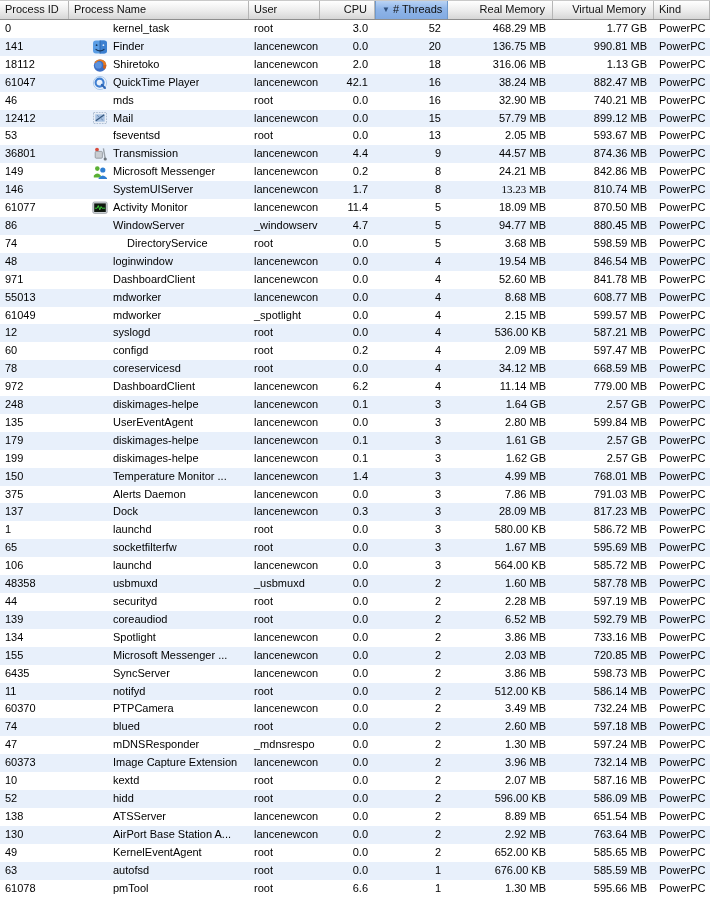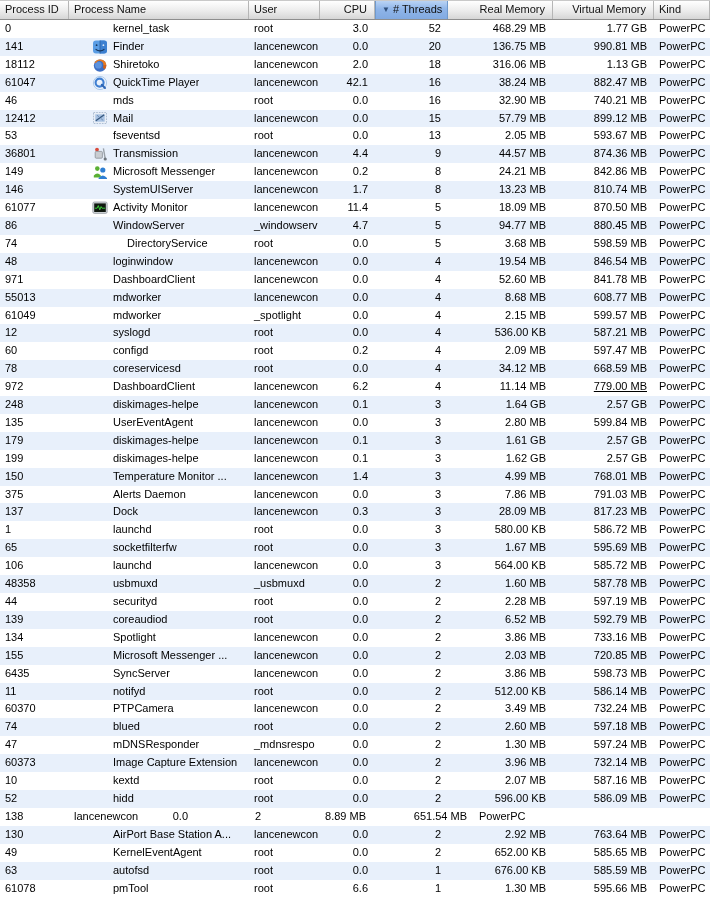--- a/index.html
+++ b/index.html
@@ -240,21 +240,21 @@
       </div>
       <div class="row">
         <div class="cell align-left" style="width: 69px; flex: 0 0 69px;">146</div>
         <div class="cell name-cell" style="width: 180px; flex: 0 0 180px;">
           <span class="icon-slot"></span>
           <span class="name-label">SystemUIServer</span>
         </div>
         <div class="cell align-left" style="width: 71px; flex: 0 0 71px;">lancenewcon</div>
         <div class="cell align-right" style="width: 55px; flex: 0 0 55px;">1.7</div>
         <div class="cell align-right" style="width: 73px; flex: 0 0 73px;">8</div>
-        <div class="cell align-right" style="width: 105px; flex: 0 0 105px;">13.23 MB</div>
+        <div class="cell align-right" style="width: 105px; flex: 0 0 105px; font-family: Liberation Serif, serif;">13.23 MB</div>
         <div class="cell align-right" style="width: 101px; flex: 0 0 101px;">810.74 MB</div>
         <div class="cell align-left" style="width: 56px; flex: 0 0 56px;">PowerPC</div>
       </div>
       <div class="row">
         <div class="cell align-left" style="width: 69px; flex: 0 0 69px;">61077</div>
         <div class="cell name-cell" style="width: 180px; flex: 0 0 180px;">
           <span class="icon-slot">
             <svg viewBox="0 0 16 16">
               <rect x="0.8" y="2" width="14.4" height="11.4" rx="1.6" fill="#cfd3d8" stroke="#8e949b" stroke-width="0.7"></rect>
               <rect x="2.2" y="3.4" width="11.6" height="8.6" fill="#101810"></rect>
@@ -390,21 +390,21 @@
       <div class="row">
         <div class="cell align-left" style="width: 69px; flex: 0 0 69px;">972</div>
         <div class="cell name-cell" style="width: 180px; flex: 0 0 180px;">
           <span class="icon-slot"></span>
           <span class="name-label">DashboardClient</span>
         </div>
         <div class="cell align-left" style="width: 71px; flex: 0 0 71px;">lancenewcon</div>
         <div class="cell align-right" style="width: 55px; flex: 0 0 55px;">6.2</div>
         <div class="cell align-right" style="width: 73px; flex: 0 0 73px;">4</div>
         <div class="cell align-right" style="width: 105px; flex: 0 0 105px;">11.14 MB</div>
-        <div class="cell align-right" style="width: 101px; flex: 0 0 101px; text-decoration: underline;">779.00 MB</div>
+        <div class="cell align-right" style="width: 101px; flex: 0 0 101px;">779.00 MB</div>
         <div class="cell align-left" style="width: 56px; flex: 0 0 56px;">PowerPC</div>
       </div>
       <div class="row">
         <div class="cell align-left" style="width: 69px; flex: 0 0 69px;">248</div>
         <div class="cell name-cell" style="width: 180px; flex: 0 0 180px;">
           <span class="icon-slot"></span>
           <span class="name-label">diskimages-helpe</span>
         </div>
         <div class="cell align-left" style="width: 71px; flex: 0 0 71px;">lancenewcon</div>
         <div class="cell align-right" style="width: 55px; flex: 0 0 55px;">0.1</div>
@@ -694,20 +694,24 @@
         </div>
         <div class="cell align-left" style="width: 71px; flex: 0 0 71px;">root</div>
         <div class="cell align-right" style="width: 55px; flex: 0 0 55px;">0.0</div>
         <div class="cell align-right" style="width: 73px; flex: 0 0 73px;">2</div>
         <div class="cell align-right" style="width: 105px; flex: 0 0 105px;">596.00 KB</div>
         <div class="cell align-right" style="width: 101px; flex: 0 0 101px;">586.09 MB</div>
         <div class="cell align-left" style="width: 56px; flex: 0 0 56px;">PowerPC</div>
       </div>
       <div class="row">
         <div class="cell align-left" style="width: 69px; flex: 0 0 69px;">138</div>
+        <div class="cell name-cell" style="width: 180px; flex: 0 0 180px;">
+          <span class="icon-slot"></span>
+          <span class="name-label">ATSServer</span>
+        </div>
         <div class="cell align-left" style="width: 71px; flex: 0 0 71px;">lancenewcon</div>
         <div class="cell align-right" style="width: 55px; flex: 0 0 55px;">0.0</div>
         <div class="cell align-right" style="width: 73px; flex: 0 0 73px;">2</div>
         <div class="cell align-right" style="width: 105px; flex: 0 0 105px;">8.89 MB</div>
         <div class="cell align-right" style="width: 101px; flex: 0 0 101px;">651.54 MB</div>
         <div class="cell align-left" style="width: 56px; flex: 0 0 56px;">PowerPC</div>
       </div>
       <div class="row">
         <div class="cell align-left" style="width: 69px; flex: 0 0 69px;">130</div>
         <div class="cell name-cell" style="width: 180px; flex: 0 0 180px;">

